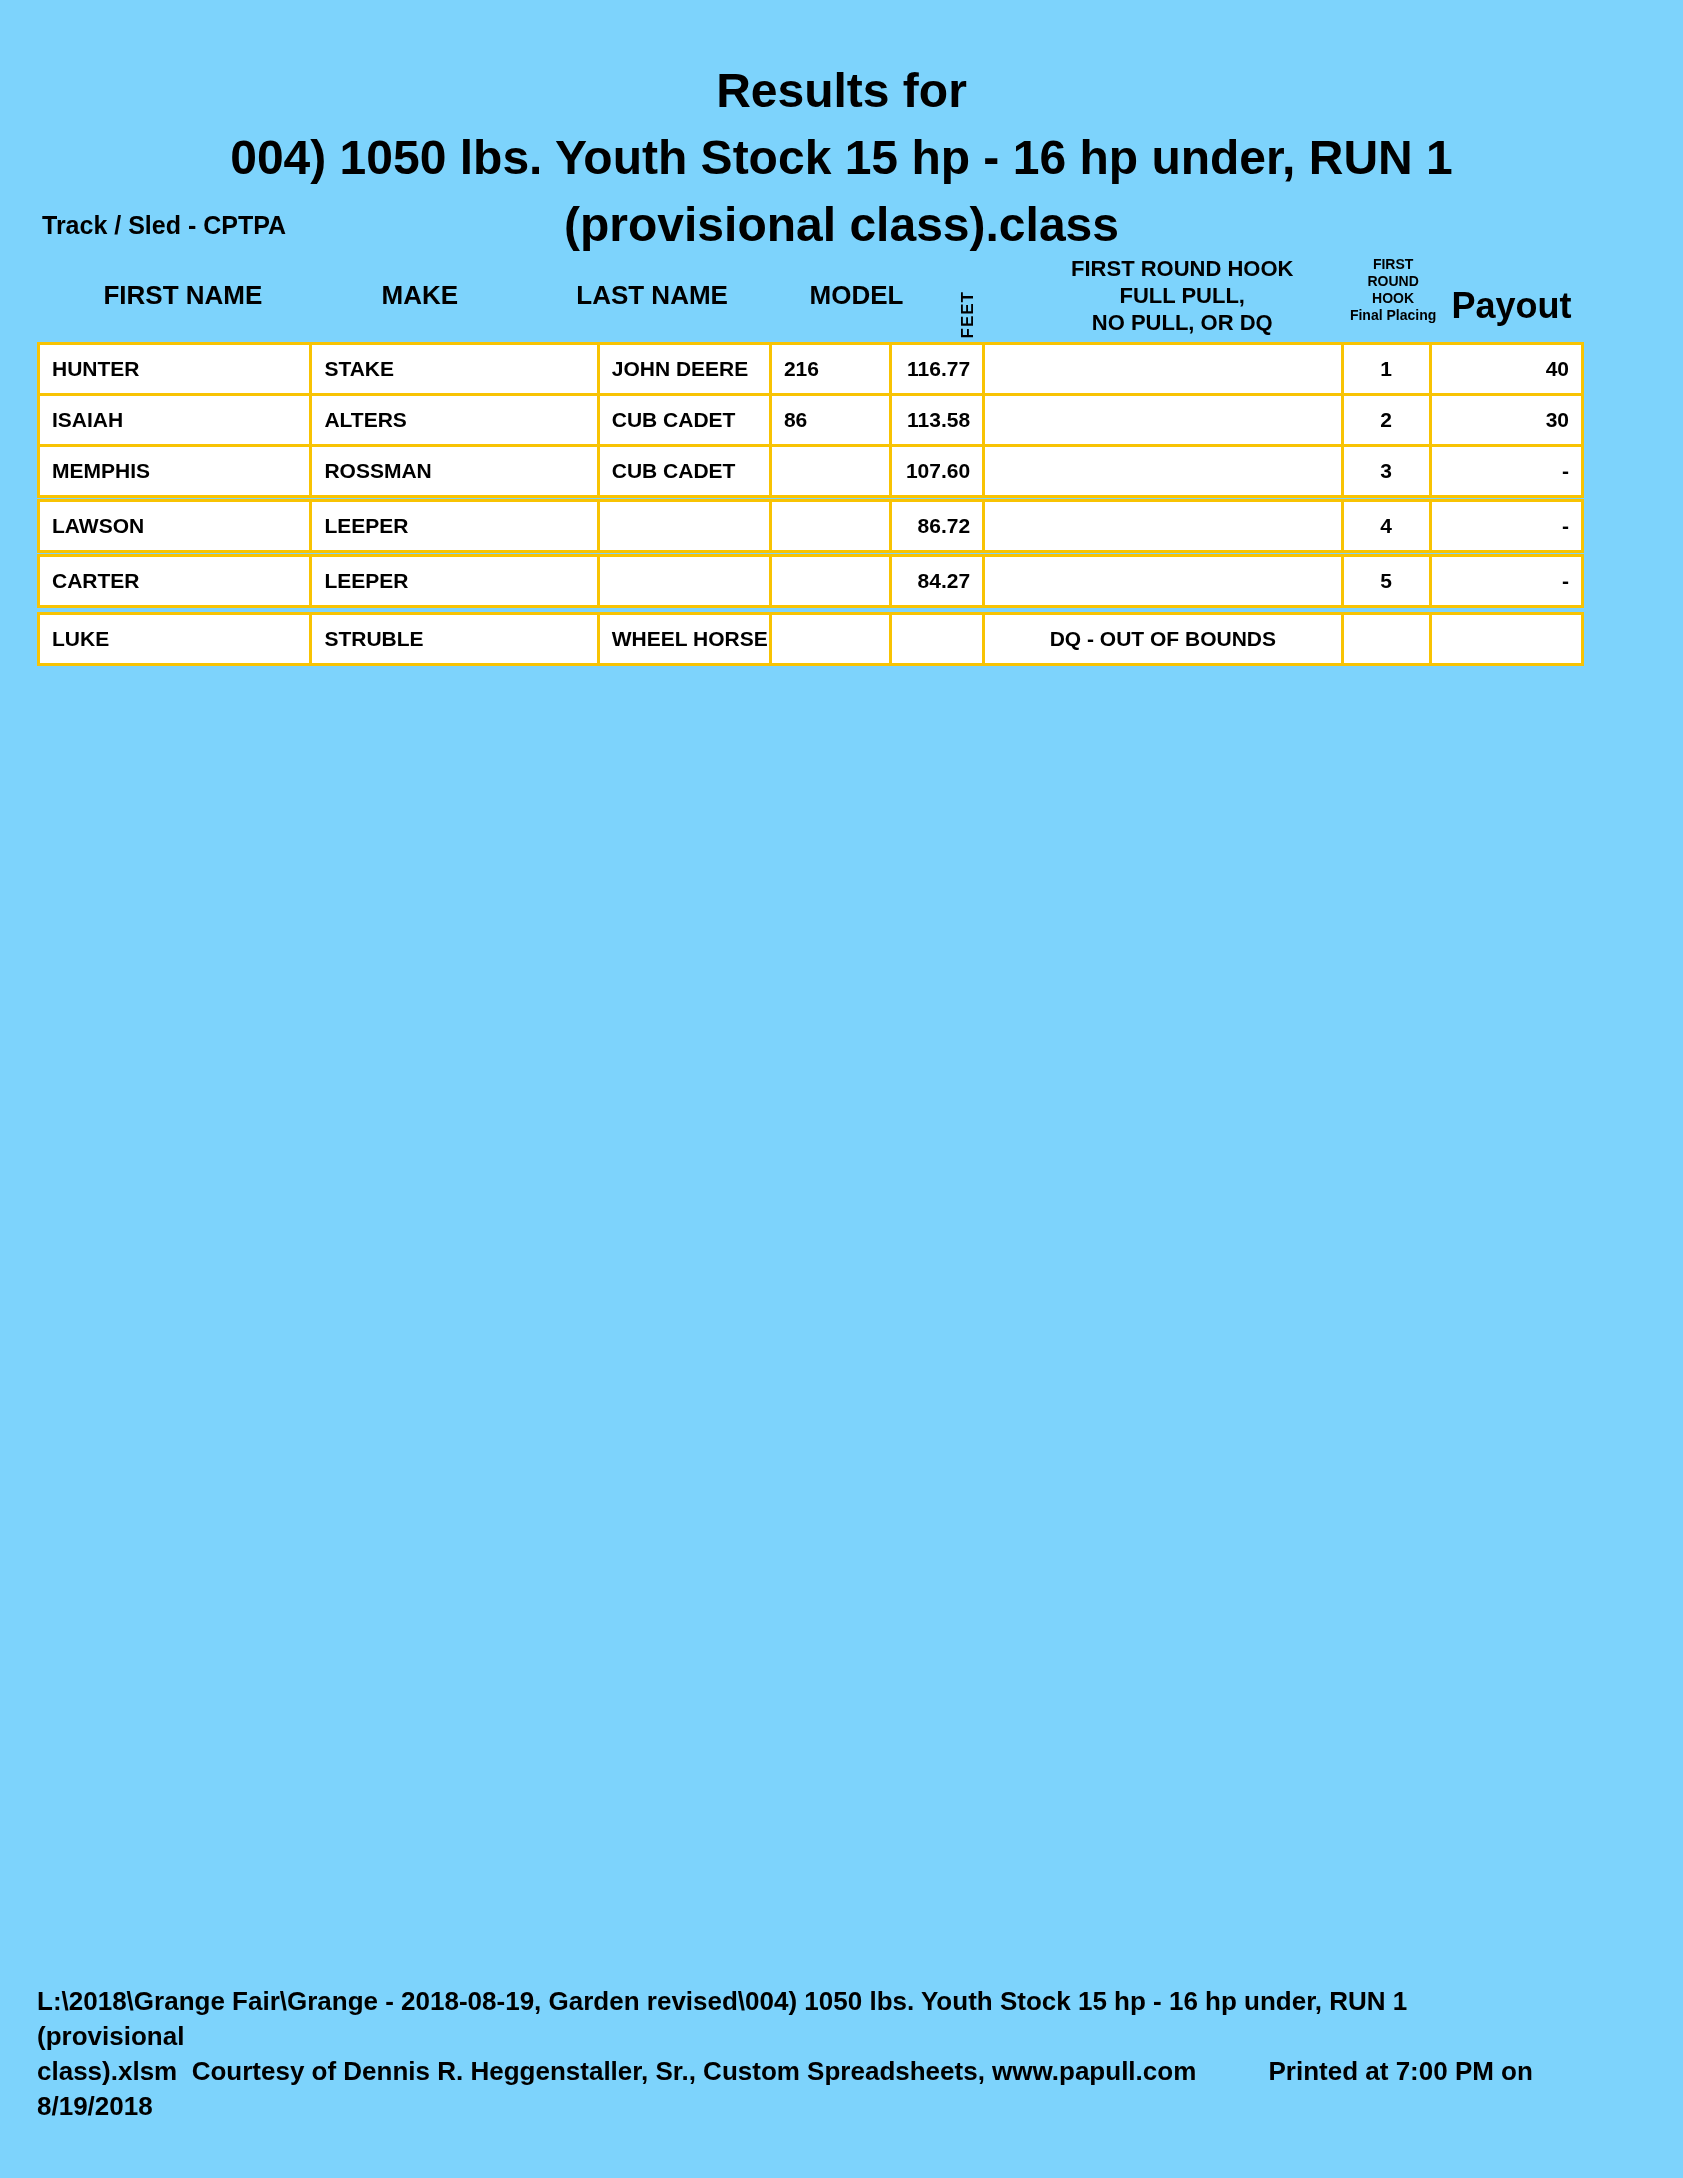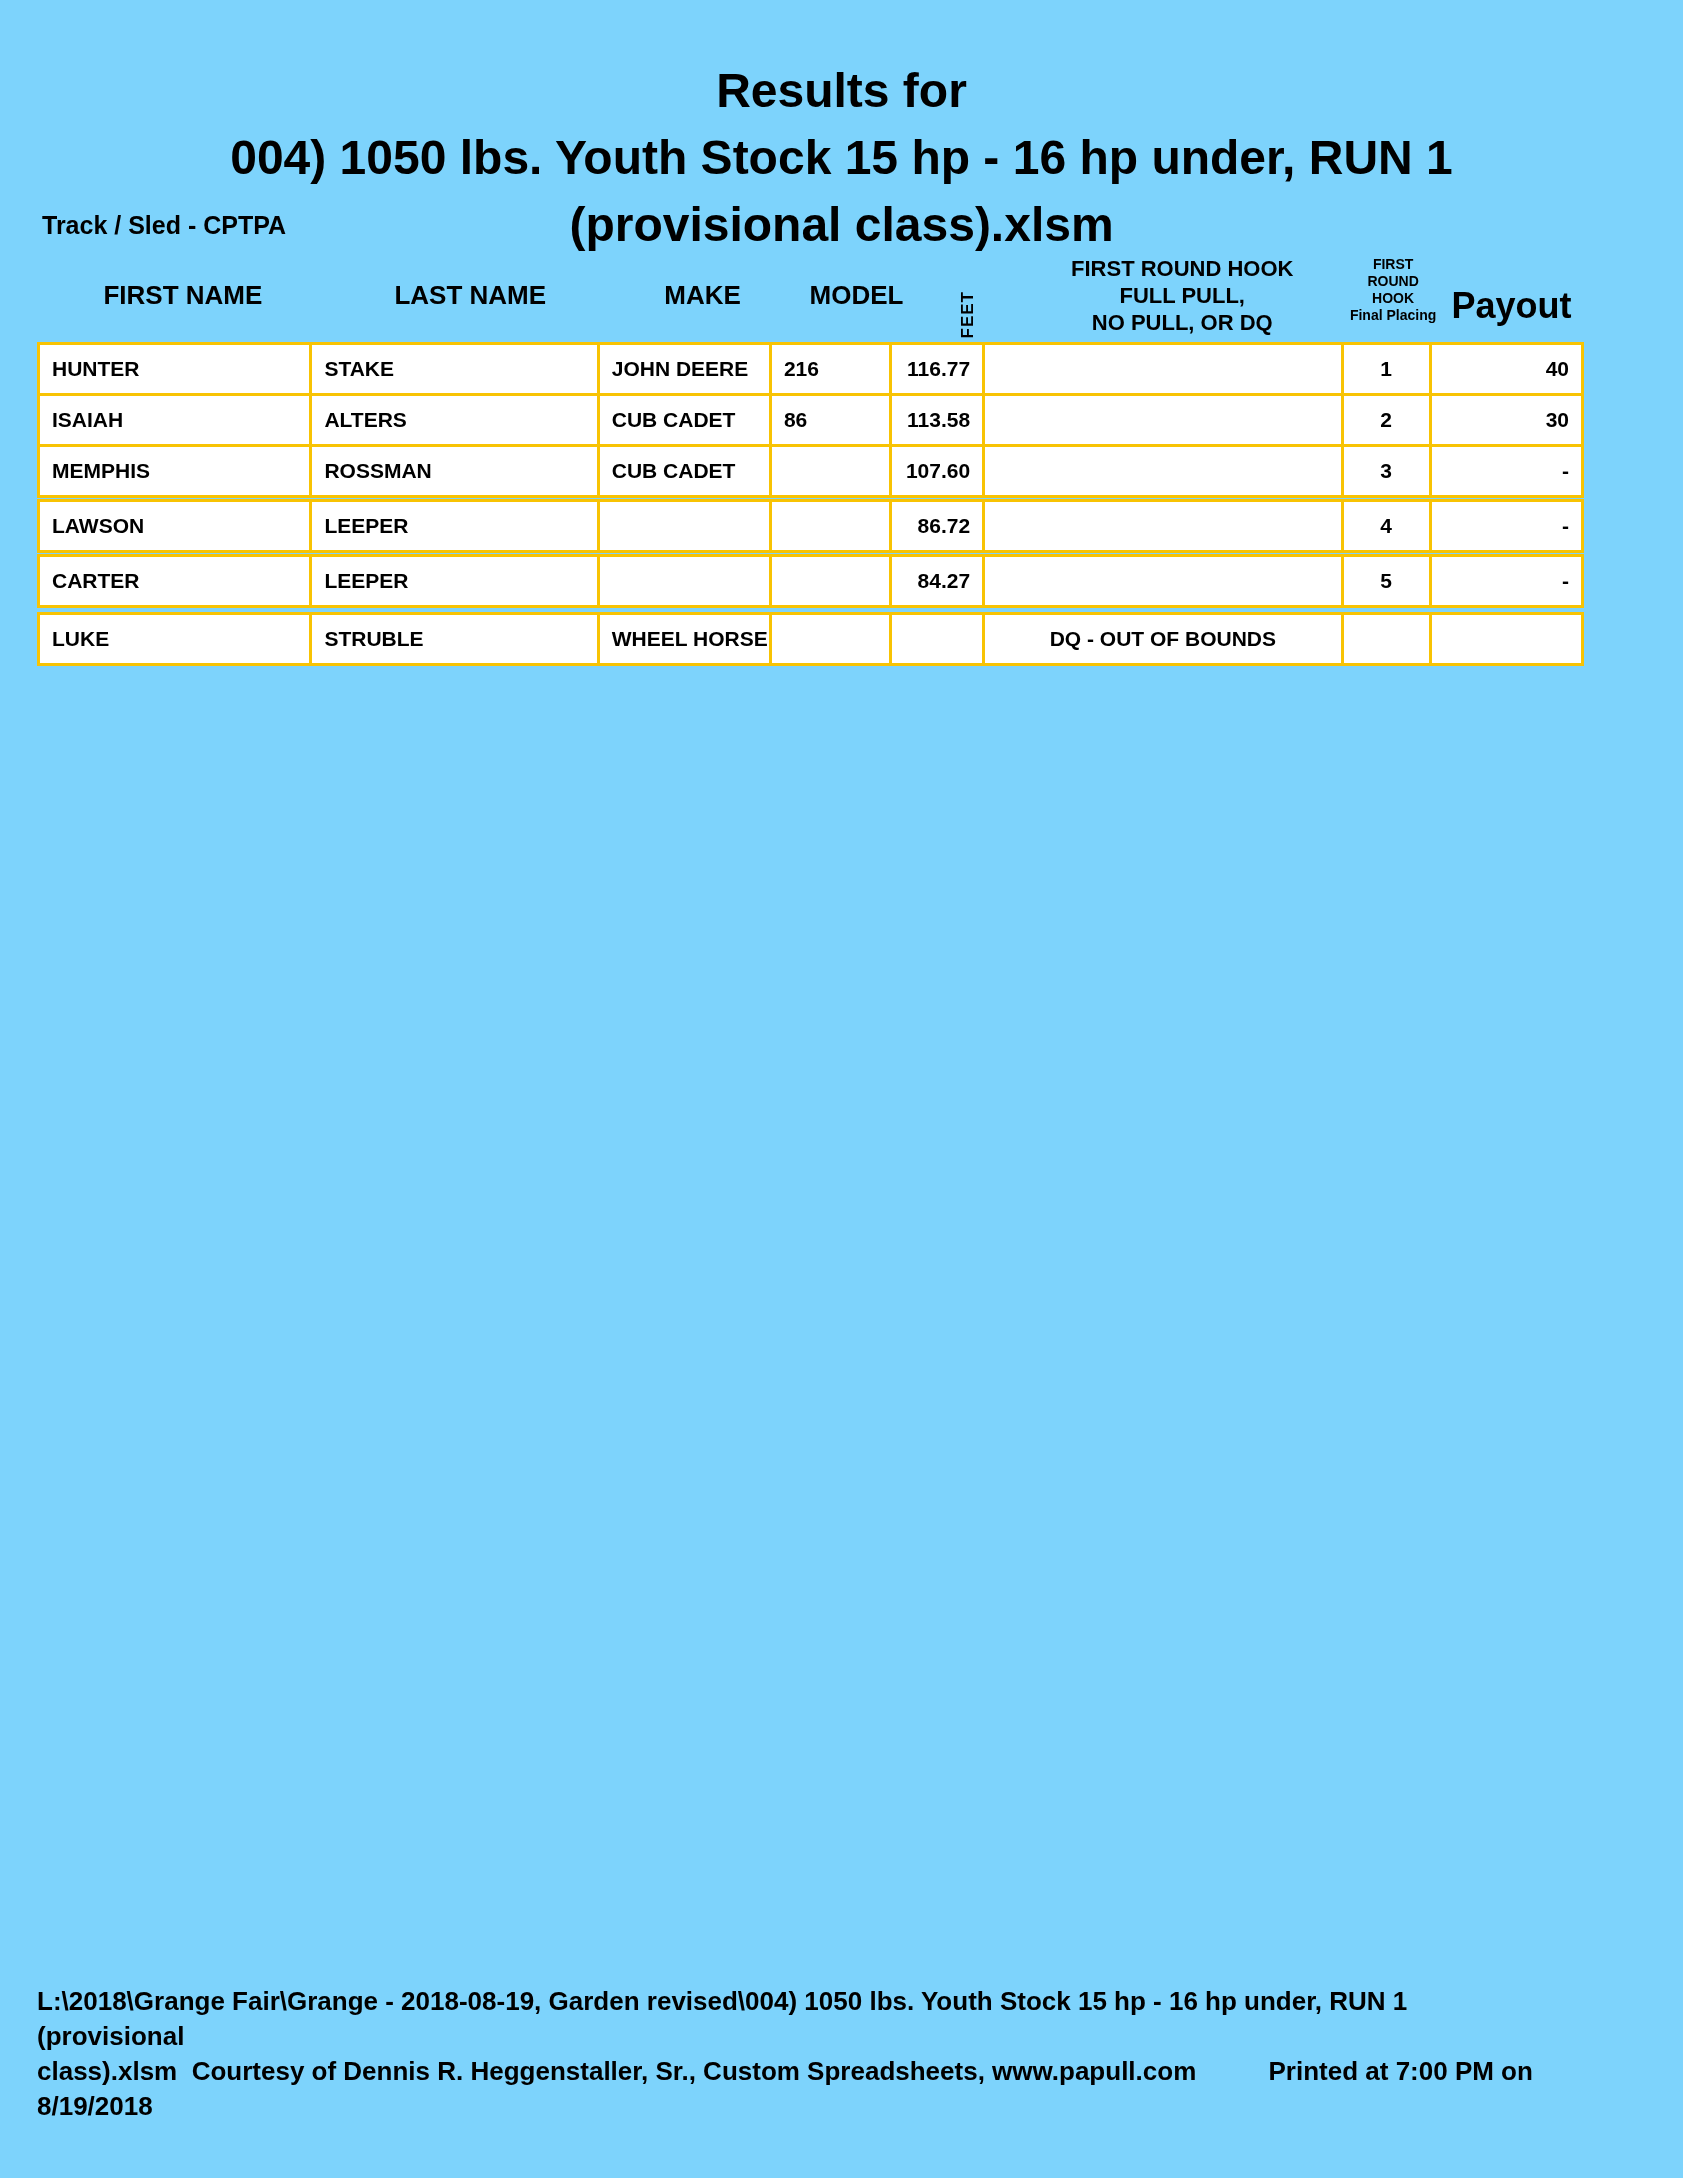--- a/index.html
+++ b/index.html
@@ -49,34 +49,34 @@
   .footer div{white-space:pre-wrap;}
 </style>
 </head>
 <body>
 
 <div class="page">
 
   <div class="title-block">
     <div class="title-line">Results for</div>
     <div class="title-line">004) 1050 lbs. Youth Stock 15 hp - 16 hp under, RUN 1</div>
-    <div class="title-line">(provisional class).xlsm</div>
+    <div class="title-line">(provisional class).class</div>
   </div>
 
   <div class="track-sled">Track / Sled - CPTPA</div>
 
   <div class="hdr-row">
     <div class="hc hw1">
         <span class="lbl">FIRST NAME</span>
       </div>
+    <div class="hc hw3">
+        <span class="lbl">MAKE</span>
+      </div>
     <div class="hc hw2">
         <span class="lbl">LAST NAME</span>
-      </div>
-    <div class="hc hw3">
-        <span class="lbl">MAKE</span>
       </div>
     <div class="hc hw4">
         <span class="lbl">MODEL</span>
       </div>
     <div class="hc hw5">
         <span class="feet-rot">FEET</span>
       </div>
     <div class="hc hw6">
       <div class="hook-hdr">
         <div>FIRST ROUND HOOK</div>

